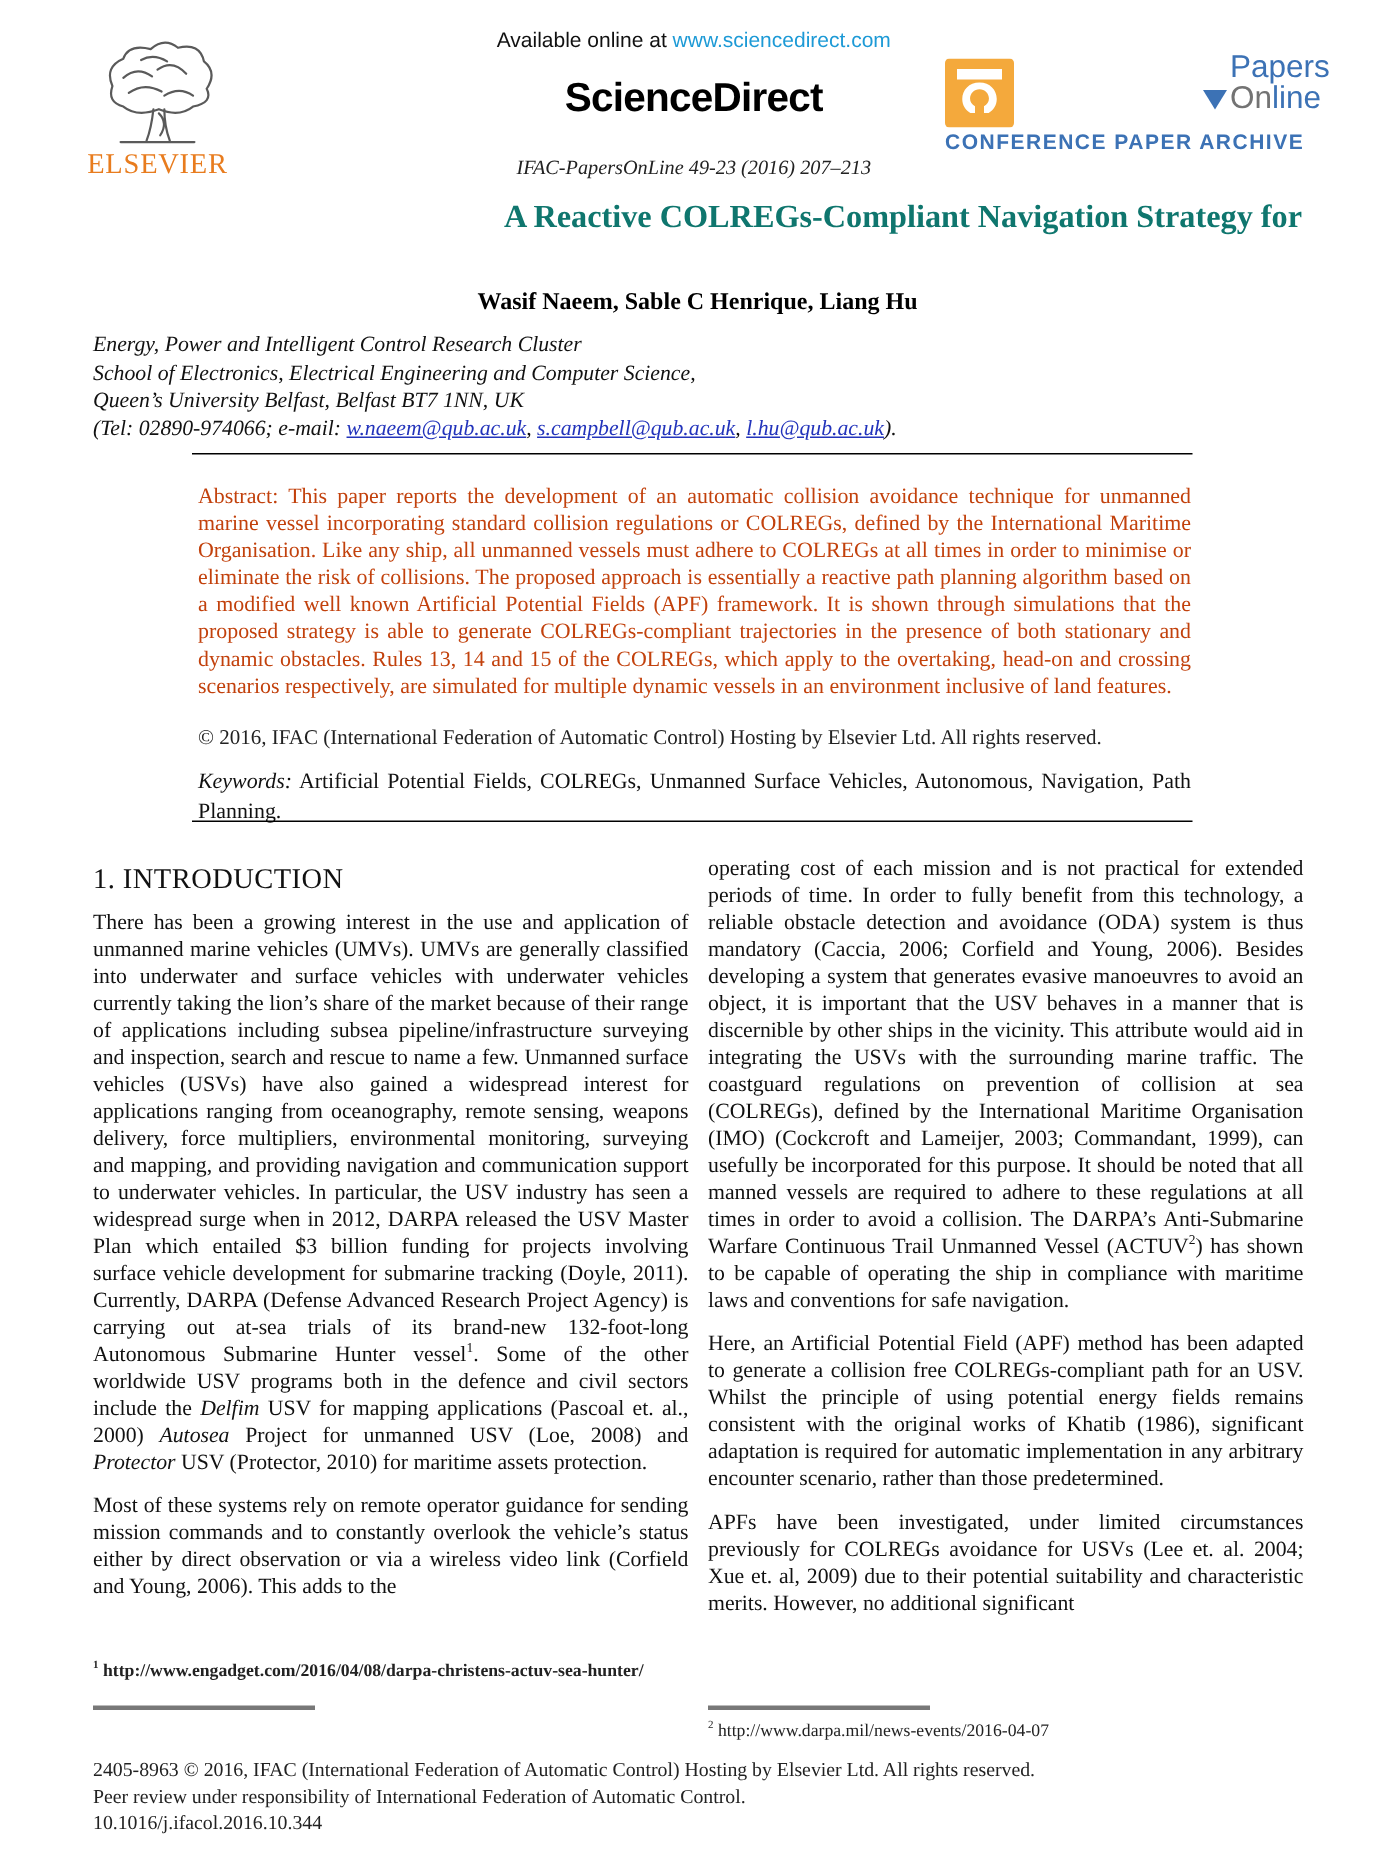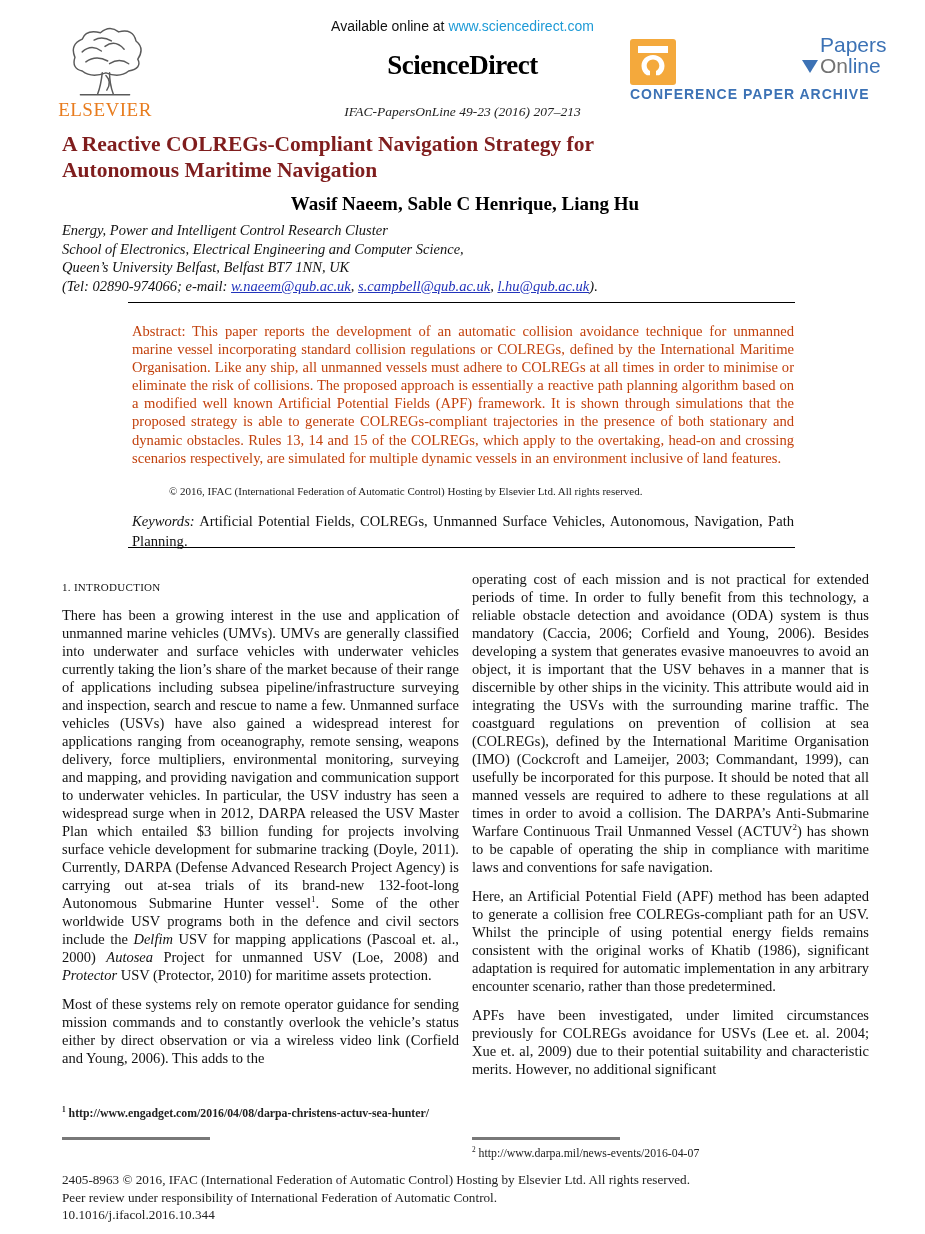--- a/index.html
+++ b/index.html
@@ -5,21 +5,21 @@
   html,body{margin:0;padding:0;background:#ffffff;}
   .page{position:relative;width:925px;height:1234px;background:#fff;overflow:hidden;
         font-family:"Liberation Serif",serif;color:#1a1a1a;}
   .abs{position:absolute;}
 
   
   .avail{left:0;top:18px;width:925px;text-align:center;
          font-family:"Liberation Sans",sans-serif;font-size:14px;color:#111;}
   .avail a{color:#1d9ad6;text-decoration:none;}
   .sd-logo{left:0;top:50px;width:925px;text-align:center;
-           font-family:Liberation Serif, serif;font-weight:bold;font-size:27px;color:#000;
+           font-family:Liberation Sans, sans-serif;font-weight:bold;font-size:27px;color:#000;
            letter-spacing:-0.5px;}
   .cite{left:0;top:104px;width:925px;text-align:center;font-size:13.5px;color:#222;font-style:italic;}
 
   .elsevier{left:50px;top:24px;width:110px;text-align:center;}
   .elsevier svg{display:block;margin:0 auto;}
   .elsevier-word{font-family:"Liberation Serif",serif;font-size:19px;color:#e87c1e;
                  letter-spacing:0.5px;margin-top:1px;}
 
   .ifac{left:630px;top:34px;width:250px;height:72px;}
   .ifac-square{position:absolute;left:0;top:5px;}
@@ -29,42 +29,42 @@
             border-left:8px solid transparent;border-right:8px solid transparent;
             border-top:13px solid #3c72b5;}
   .ifac-papers{position:absolute;left:190px;top:0;font-family:"Liberation Sans",sans-serif;
                font-weight:normal;font-size:21px;line-height:21px;color:#3c72b5;}
   .ifac-on{color:#737373;}
   .ifac-tagline{position:absolute;left:0;top:52px;width:250px;
                 font-family:"Liberation Sans",sans-serif;font-weight:600;font-size:14px;
                 letter-spacing:1px;color:#3c72b5;white-space:nowrap;}
 
   
-  .title{left:62px;top:131px;width:806px;text-align:left;
-         font-size:21.5px;font-weight:bold;line-height:26px;color:#7f1d1d;}
+  .title{left:62px;top:131px;width:806px;text-align:right;
+         font-size:21.5px;font-weight:bold;line-height:26px;color:#0f766e;}
   .authors{left:62px;top:193px;width:806px;text-align:center;
-           font-size:19px;font-weight:bold;color:#000;}
+           font-size:16px;font-weight:bold;color:#000;}
   .affil{left:62px;top:221px;width:806px;text-align:left;
          font-style:italic;font-size:14.5px;line-height:18.5px;color:#111;}
   .affil a{color:#2233bb;text-decoration:underline;}
 
   
   .rule{background:#000;height:1.2px;}
   .abstract{left:132px;top:310px;width:662px;text-align:justify;
             font-size:14.6px;line-height:18.1px;color:#c2410c;margin-top:12px;}
-  .copyright{left:132px;top:485px;width:662px;font-size:11px;color:#222;margin-left:37px;}
+  .copyright{left:132px;top:485px;width:662px;font-size:14px;color:#222;}
   .keywords{left:132px;top:511px;width:662px;text-align:justify;
             font-size:14.6px;line-height:20px;color:#111;}
   .kw-label{font-style:italic;}
 
   
   .col{width:397px;text-align:justify;font-size:14.5px;line-height:18px;color:#111;}
   .col-left{left:62px;top:578px;}
   .col-right{left:472px;top:570px;}
-  .sec-head{font-size:11px;letter-spacing:0.3px;margin:0 0 10px 0;}
+  .sec-head{font-size:19px;letter-spacing:0.3px;margin:0 0 10px 0;}
   .col p{margin:0 0 11px 0;}
   sup{font-size:0.62em;line-height:0;}
   .it{font-style:italic;}
 
   
   .fn-rule{background:#787878;height:3px;width:148px;}
   .fn{font-size:11.8px;color:#222;width:400px;}
   .fn a{color:#222;text-decoration:none;}
   .footer{left:62px;top:1171px;width:810px;font-size:13.2px;line-height:17.6px;color:#222;}
 </style>
@@ -108,21 +108,20 @@
     <div class="ifac-tri"></div>
     <div class="ifac-papers">
       <span>Papers</span><br>
       <span class="ifac-on">On</span><span>line</span>
     </div>
     <div class="ifac-tagline">CONFERENCE PAPER ARCHIVE</div>
   </div>
 
   <div class="abs title">
     <div>A Reactive COLREGs-Compliant Navigation Strategy for</div>
-    <div>Autonomous Maritime Navigation</div>
   </div>
 
   <div class="abs authors">Wasif Naeem, Sable C Henrique, Liang Hu</div>
 
   <div class="abs affil">
     <div>Energy, Power and Intelligent Control Research Cluster</div>
     <div>School of Electronics, Electrical Engineering and Computer Science,</div>
     <div>Queen’s University Belfast, Belfast BT7 1NN, UK</div>
     <div><span>(Tel: 02890-974066; e-mail: </span><a href="#">w.naeem@qub.ac.uk</a><span>, </span><a href="#">s.campbell@qub.ac.uk</a><span>, </span><a href="#">l.hu@qub.ac.uk</a><span>).</span></div>
   </div>

